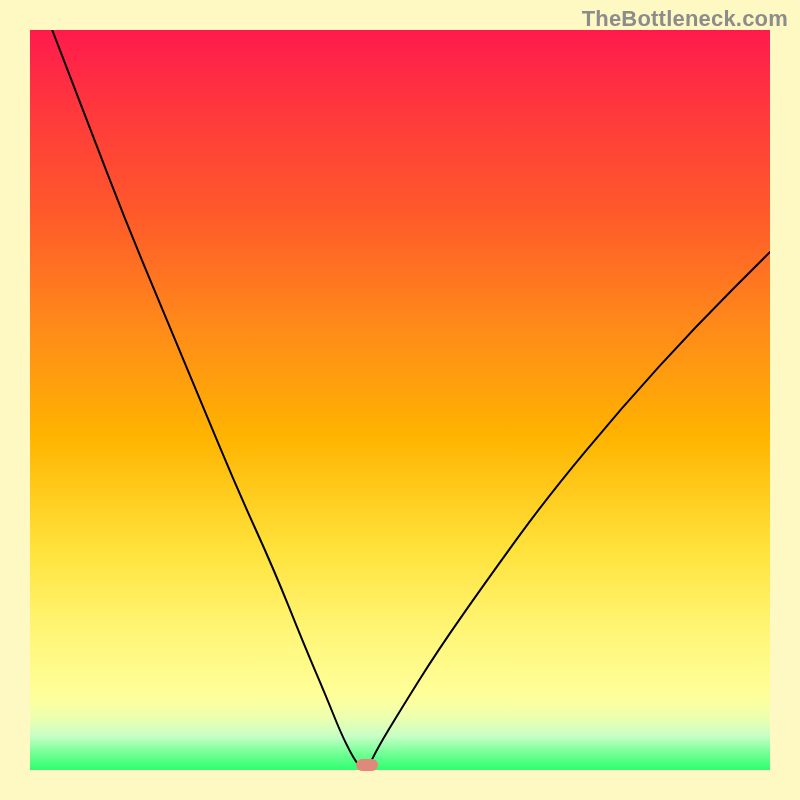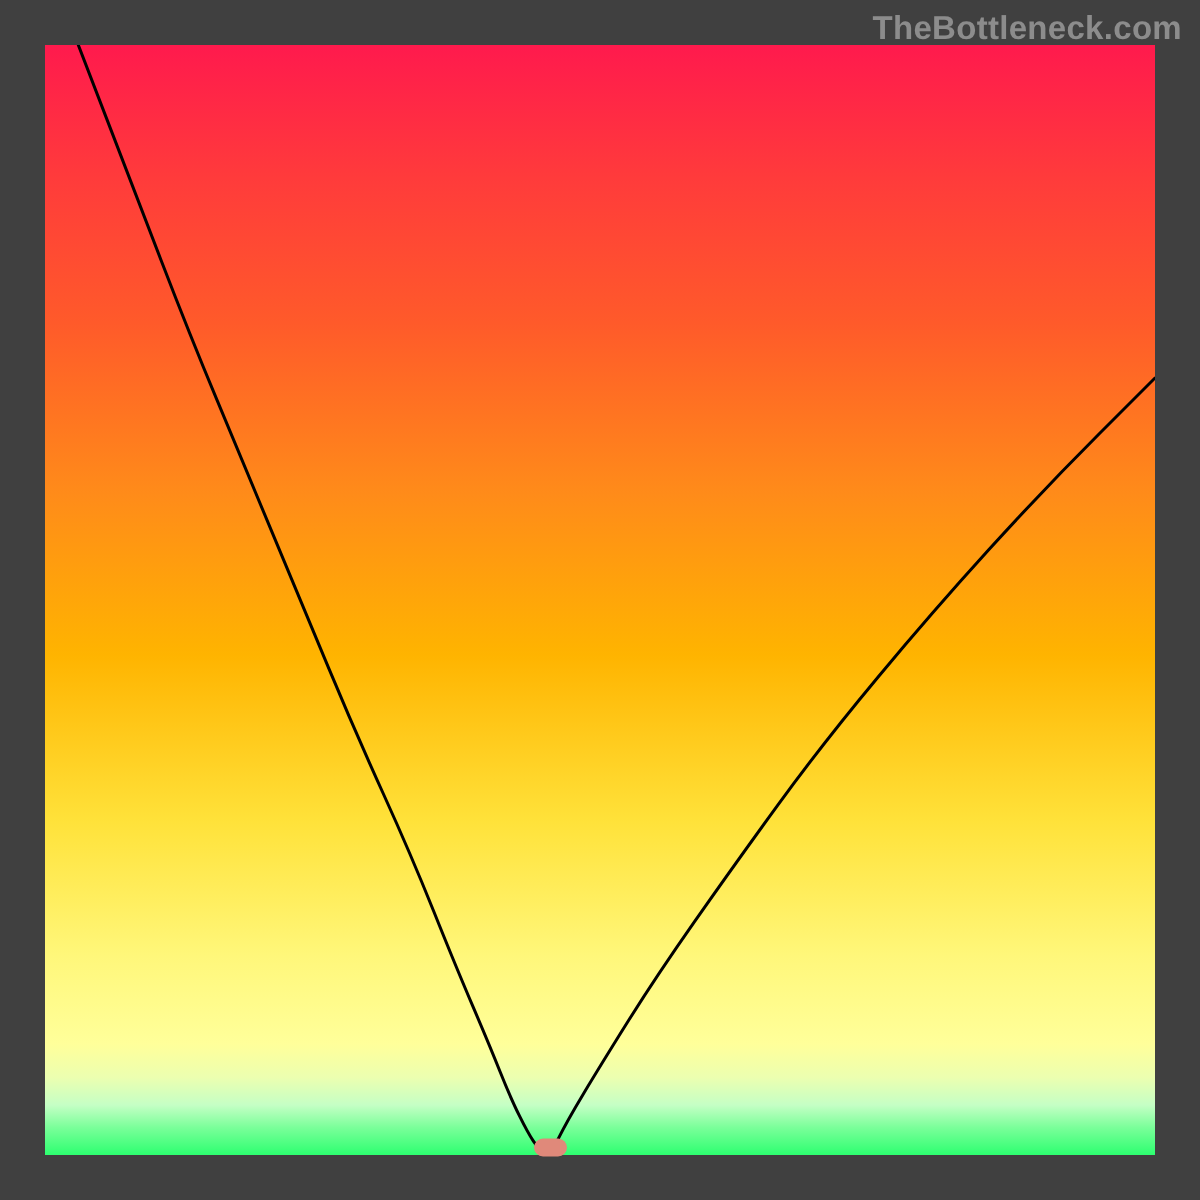--- a/index.html
+++ b/index.html
@@ -8,21 +8,21 @@
     width: 800px;
     height: 800px;
     background: #000;
     font-family: Arial, Helvetica, sans-serif;
     overflow: hidden;
   }
   .container {
     position: relative;
     width: 800px;
     height: 800px;
-    background: #404040;
+    background: #fef9c3;
   }
   .plot-area {
     position: absolute;
     left: 30px;
     top: 30px;
     width: 740px;
     height: 740px;
     background: linear-gradient(to bottom,
       #ff1a4d 0%,
       #ff3b3b 12%,

